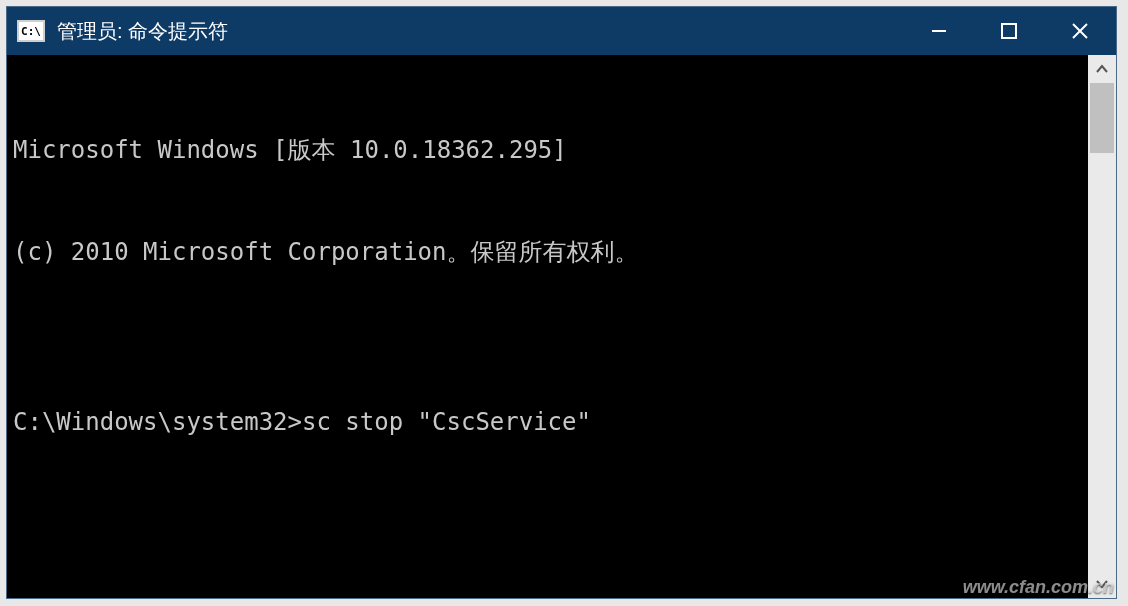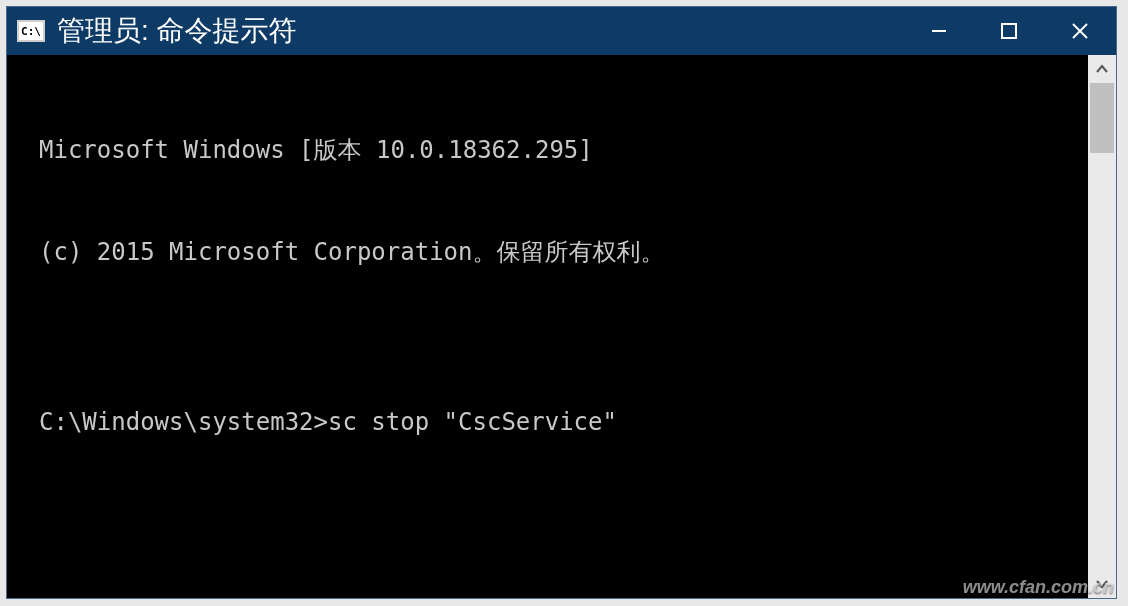--- a/index.html
+++ b/index.html
@@ -47,21 +47,21 @@
     justify-content: center;
   }
   .title-icon-inner {
     font-size: 11px;
     color: #000;
     font-family: Consolas, monospace;
     font-weight: bold;
     line-height: 1;
   }
   .title-text {
-    font-size: 28px;
+    font-size: 20px;
     font-family: "Microsoft YaHei", "SimSun", sans-serif;
     white-space: pre;
   }
   .titlebar-right {
     display: flex;
     height: 100%;
   }
   .win-btn {
     width: 70px;
     height: 100%;
@@ -71,21 +71,20 @@
     color: #fff;
   }
   .win-btn svg { display:block; }
   .win-btn.close { width: 72px; }
 
   .client {
     flex: 1;
     display: flex;
     background: #000;
     min-height: 0;
-    margin-left: 26px;
   }
   .terminal {
     flex: 1;
     background: #000;
     color: #c8c8c8;
     font-family: "NSimSun", "SimSun", "Consolas", monospace;
     font-size: 24px;
     line-height: 34px;
     padding: 10px 6px 6px 6px;
     white-space: pre;
@@ -165,21 +164,21 @@
             <line x1="3" y1="3" x2="17" y2="17" stroke="#fff" stroke-width="2"></line>
             <line x1="17" y1="3" x2="3" y2="17" stroke="#fff" stroke-width="2"></line>
           </svg>
       </div>
     </div>
   </div>
 
   <div class="client">
     <div class="terminal">
       <div class="line">Microsoft Windows [版本 10.0.18362.295]</div>
-      <div class="line">(c) 2015 Microsoft Corporation。保留所有权利。</div>
+      <div class="line">(c) 2010 Microsoft Corporation。保留所有权利。</div>
       <div class="line"></div>
       <div class="line"><span>C:\Windows\system32&gt;</span><span>sc stop "CscService"</span></div>
     </div>
 
     <div class="scrollbar">
       <div class="sb-arrow">
         <svg width="14" height="14" viewBox="0 0 14 14">
             <polyline points="2,10 7,4 12,10" fill="none" stroke="#555" stroke-width="2"></polyline>
           </svg>
       </div>

